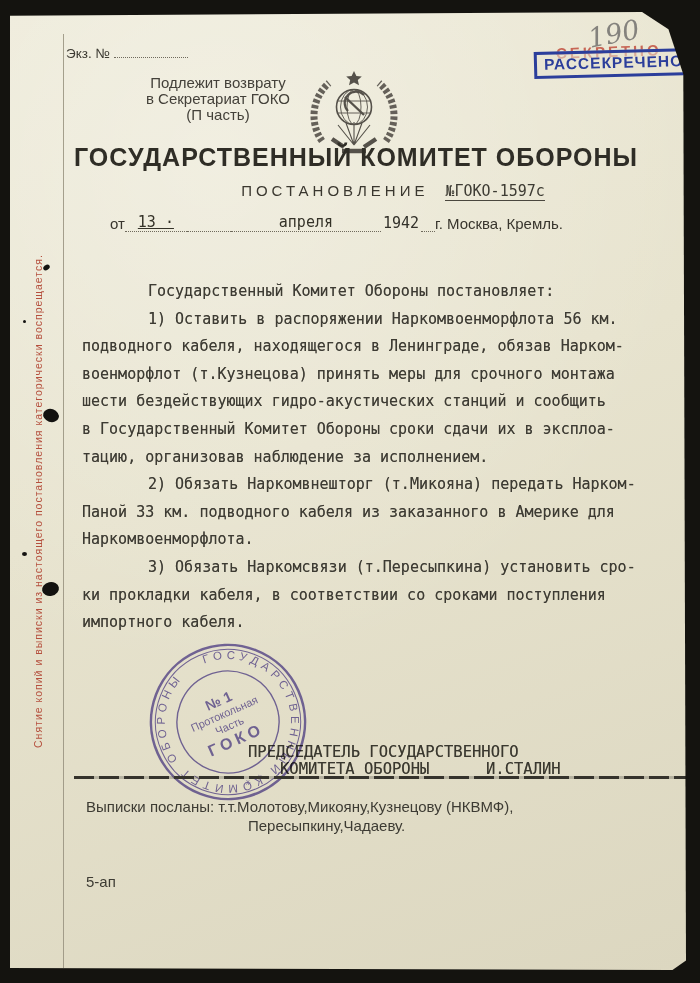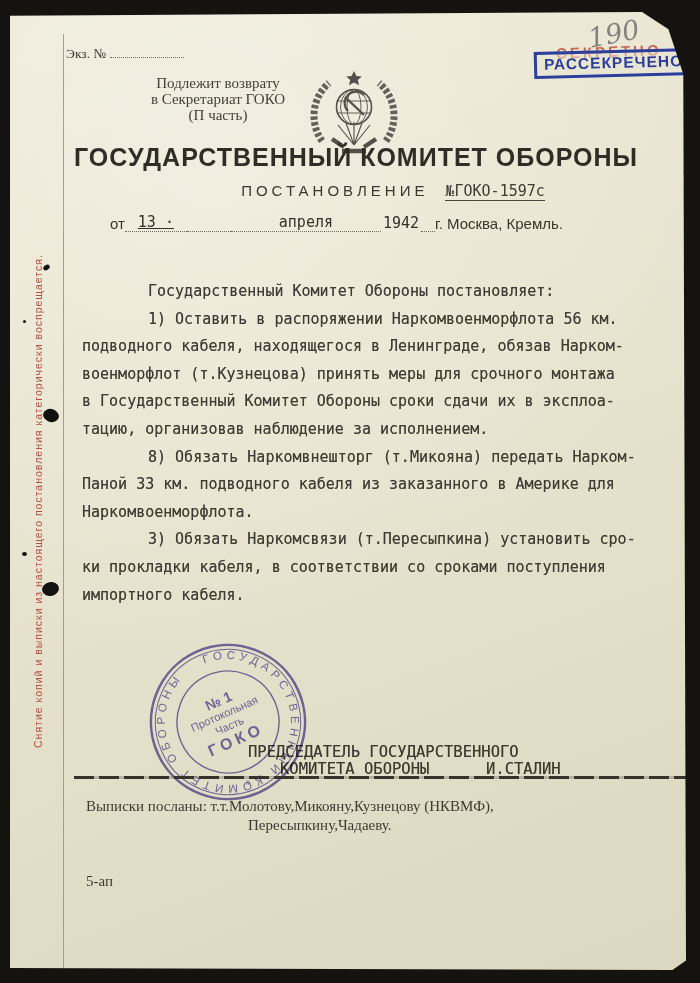--- a/index.html
+++ b/index.html
@@ -5,21 +5,21 @@
   html,body{margin:0;padding:0;}
   body{width:700px;height:983px;background:#14130f;position:relative;overflow:hidden;
        font-family:"DejaVu Sans Mono",monospace;}
   #scan{position:absolute;inset:0;}
   #paper{position:absolute;left:10px;top:12px;width:676px;height:958px;
     background:
       radial-gradient(120% 90% at 30% 15%, rgba(255,255,255,.30), rgba(255,255,255,0) 60%),
       linear-gradient(160deg,#edead8 0%,#e7e3ce 45%,#dcd7c0 100%);
     clip-path:polygon(0 0.4%,93.5% 0,97.4% 1.8%,99.6% 6.5%,100% 99%,98% 100%,0 99.8%);
   }
-  .mono{font-family:Liberation Serif, serif;color:#3d3b33;}
+  .mono{font-family:Liberation Sans, sans-serif;color:#3d3b33;}
   .print{font-family:"Liberation Sans",sans-serif;color:#38352d;}
 
   #margin-line{position:absolute;left:53px;top:22px;width:1px;height:934px;background:#97907e;opacity:.85;}
   #margin-note{position:absolute;left:22px;top:236px;height:500px;
     writing-mode:vertical-rl;transform:rotate(180deg);
     font-family:"Liberation Sans",sans-serif;font-size:10.5px;letter-spacing:1px;
     color:#b5503e;white-space:nowrap;}
 
   #ekz{position:absolute;left:56px;top:33px;font-size:13.5px;}
   #ekz .dots{display:inline-block;width:74px;border-bottom:1px dotted #6f6a5c;height:12px;}
@@ -144,23 +144,24 @@
       <span id="year">1942</span>
       <span class="fill" id="gap2"></span>
       <span class="print">г. Москва, Кремль.</span>
     </div>
 
     <div id="decree-body">
         <div class="body-line ind">Государственный Комитет Обороны постановляет:</div>
         <div class="body-line ind">1) Оставить в распоряжении Наркомвоенморфлота 56 км.</div>
         <div class="body-line">подводного кабеля, находящегося в Ленинграде, обязав Нарком-</div>
         <div class="body-line">военморфлот (т.Кузнецова) принять меры для срочного монтажа</div>
+        <div class="body-line">шести бездействующих гидро-акустических станций и сообщить</div>
         <div class="body-line">в Государственный Комитет Обороны сроки сдачи их в эксплоа-</div>
         <div class="body-line">тацию, организовав наблюдение за исполнением.</div>
-        <div class="body-line ind">8) Обязать Наркомвнешторг (т.Микояна) передать Нарком-</div>
+        <div class="body-line ind">2) Обязать Наркомвнешторг (т.Микояна) передать Нарком-</div>
         <div class="body-line">Паной 33 км. подводного кабеля из заказанного в Америке для</div>
         <div class="body-line">Наркомвоенморфлота.</div>
         <div class="body-line ind">3) Обязать Наркомсвязи (т.Пересыпкина) установить сро-</div>
         <div class="body-line">ки прокладки кабеля, в соответствии со сроками поступления</div>
         <div class="body-line">импортного кабеля.</div>
       </div>
 
     <div id="sig-line1" class="sig">ПРЕДСЕДАТЕЛЬ ГОСУДАРСТВЕННОГО</div>
     <div id="sig-line2" class="sig">КОМИТЕТА ОБОРОНЫ</div>
     <div id="sig-name" class="sig">И.СТАЛИН</div>

